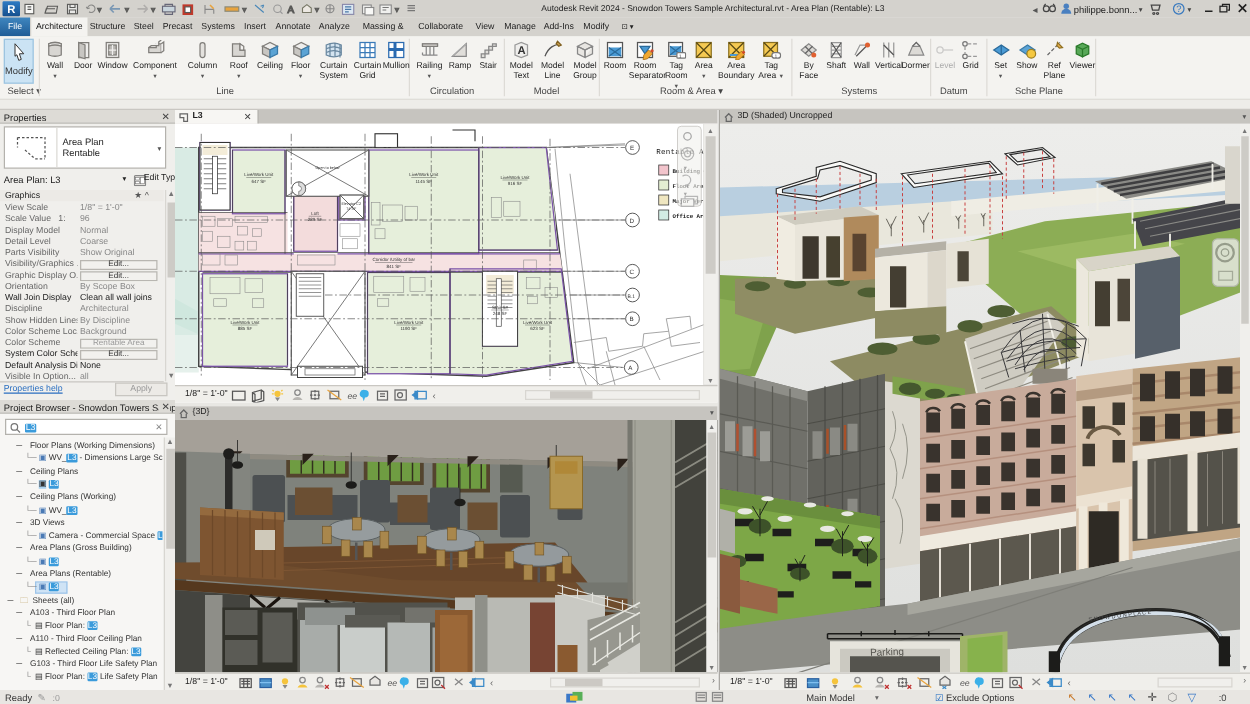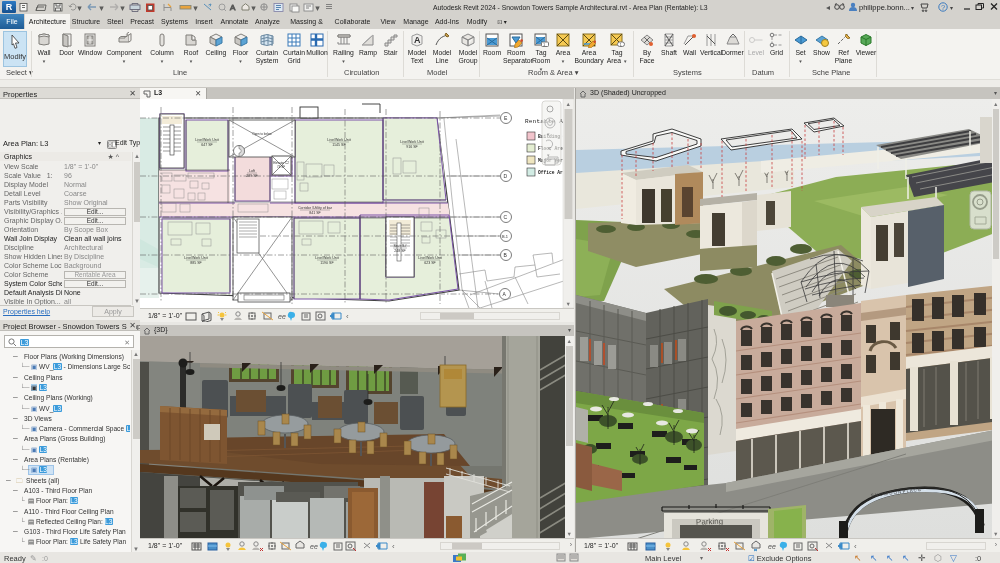--- a/index.html
+++ b/index.html
@@ -332,20 +332,30 @@
   <div class="rbtn" style="left:855px;width:22px;"><svg width="16" height="16" viewBox="0 0 16 16">
             <path d="M3 5 l5 -2.5 l5 2.5 v6 l-5 2.5 l-5 -2.5 Z" fill="#58a858 " stroke="#2a7a2a"></path>
             <path d="M3 5 l5 2.5 l5 -2.5 M8 7.5 v6.5" fill="none" stroke="#2a7a2a"></path>
           </svg>Viewer</div>
   </div>
 </div>
 <div id="optionsbar"></div>
 
 <div id="props">
   <div class="phead">Properties <span class="x">✕</span></div>
+  <div id="typebox">
+    <svg class="abs" style="left:6px;top:4px;" width="30" height="25" viewBox="0 0 30 25">
+      <g fill="none" stroke="#555" stroke-width="1" stroke-dasharray="2 1.6">
+        <path d="M4 4 h22 v17 M4 4 v8 M10 14 l8 7 h8"></path>
+      </g>
+    </svg>
+    <div class="abs" style="left:41px;top:0px;bottom:0;width:1px;background:#dcdad5;"></div>
+    <div class="abs" style="left:46px;top:7px;font-size:7.5px;color:#222;line-height:9px;">Area Plan<br>Rentable</div>
+    <div class="abs" style="right:3px;top:13px;font-size:6px;color:#555;">▾</div>
+  </div>
   <div id="selrow">Area Plan: L3 <span class="abs" style="left:95px;font-size:6px;">▾</span>
     <svg class="abs" style="left:104px;top:1px;" width="10" height="9" viewBox="0 0 10 9">
           <rect x="0.5" y="0.5" width="9" height="8" rx="1" fill="#e8e6e2" stroke="#888"></rect>
           <rect x="1.5" y="2" width="3" height="2" fill="#fff" stroke="#777" stroke-width="0.5"></rect>
           <rect x="5.5" y="2" width="3" height="5" fill="#fff" stroke="#777" stroke-width="0.5"></rect>
           <rect x="1.5" y="5" width="3" height="2" fill="#fff" stroke="#777" stroke-width="0.5"></rect>
         </svg>
     <span class="abs" style="left:112px;font-size:7px;white-space:nowrap;">Edit Type</span></div>
   <div id="propgrid">
     <div class="prow" style="top:64px;background:#eceae6;">
@@ -1383,21 +1393,21 @@
 </div>
 
 <div id="statusbar">
   <span class="abs" style="left:4px;top:1.5px;">Ready</span>
   <svg class="abs" style="left:556px;top:1px;" width="26" height="9" viewBox="0 0 26 9">
         <rect x="1" y="1" width="8" height="7" fill="#e0ddd8" stroke="#888"></rect>
         <path d="M2 3 h6 M2 5 h6" stroke="#888"></path>
         <rect x="14" y="1" width="8" height="7" fill="#e0ddd8" stroke="#888"></rect>
         <path d="M15 3 h6 M15 5 h6" stroke="#888"></path>
       </svg>
-  <span class="abs" style="left:645px;top:1.5px;">Main Level</span>
+  <span class="abs" style="left:645px;top:1.5px;">Main Model</span>
   <span class="abs" style="left:700px;top:1.5px;color:#666;font-size:6px;">▾</span>
   <span class="abs" style="left:748px;top:1.5px;"><span style="color:#1666c0;">☑</span> Exclude Options</span>
   <svg class="abs" style="left:852px;top:0.5px;" width="120" height="10" viewBox="0 0 120 10">
     <g font-size="9">
       <text x="2" y="8" fill="#c87828">↖</text>
           <text x="18" y="8" fill="#3878c8">↖</text>
           <text x="34" y="8" fill="#3878c8">↖</text>
           <text x="50" y="8" fill="#3878c8">↖</text>
           <text x="66" y="8" fill="#444">✛</text>
           <text x="82" y="8" fill="#888">⬡</text>

